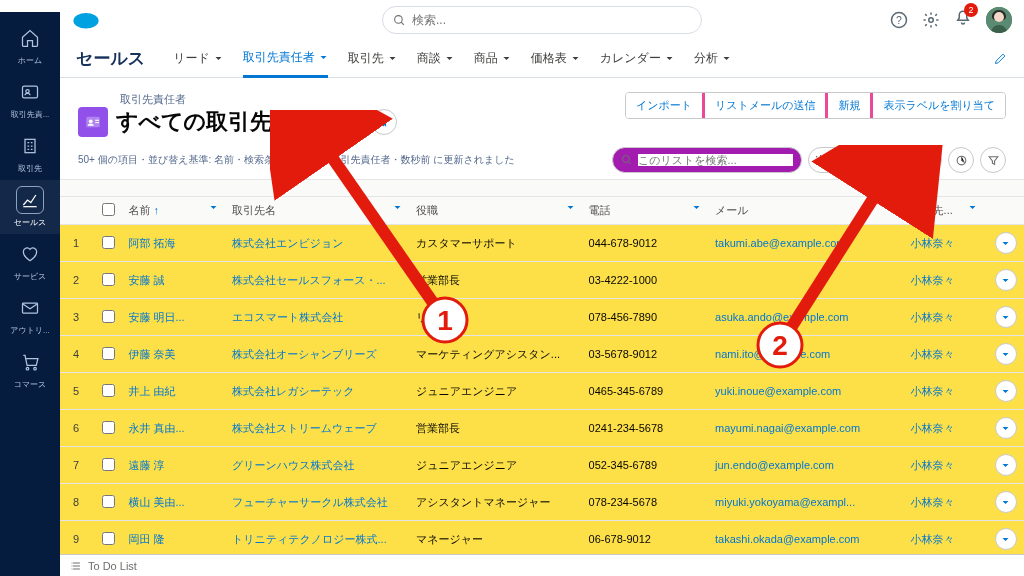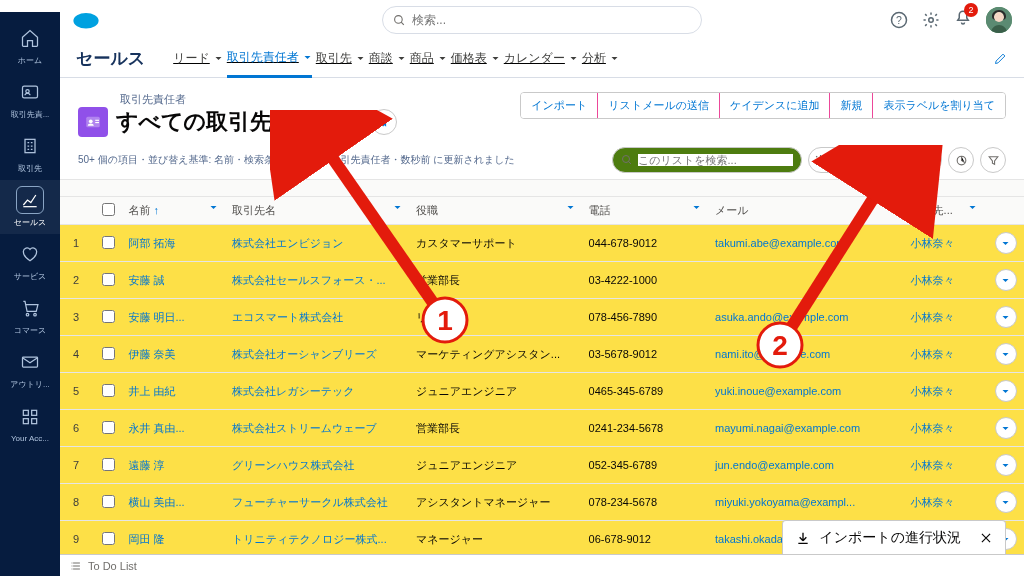--- a/index.html
+++ b/index.html
@@ -39,26 +39,26 @@
 .obj-label { font-size: 11px; color: #54698d; margin-left: 42px; }
 .title-row { display: flex; align-items: center; gap: 8px; }
 .title-icon { width: 30px; height: 30px; background: #9050e9; border-radius: 4px; display: flex; align-items: center; justify-content: center; }
 .title-icon svg { width: 18px; height: 18px; fill: #fff; }
 .title-text { font-size: 22px; font-weight: 600; color: #080707; display: flex; align-items: center; gap: 14px; }
 .title-caret { width: 11px; height: 11px; }
 .pin-btn { width: 26px; height: 26px; border: 1px solid #c9c9c9; border-radius: 50%; background: #fff; display: flex; align-items: center; justify-content: center; cursor: pointer; }
 .pin-btn svg { width: 13px; height: 13px; fill: #0176d3; }
 
 .action-row { position: absolute; right: 18px; top: 14px; display: flex; gap: 0; border: 1px solid #c9c9c9; border-radius: 4px; overflow: hidden; background: #fff; }
-.action-btn { padding: 5px 10px; font-size: 11px; color: #0176d3; background: #fff; border: none; border-right: 1px solid #ec4899; cursor: pointer; white-space: nowrap; }
+.action-btn { padding: 5px 10px; font-size: 11px; color: #0176d3; background: #fff; border: none; border-right: 3px solid #ec4899; cursor: pointer; white-space: nowrap; }
 .action-btn:last-child { border-right: none; }
 
 .meta-row { display: flex; align-items: center; margin-top: 10px; font-size: 10px; color: #54698d; }
 .meta-right { margin-left: auto; display: flex; align-items: center; gap: 6px; }
-.list-search { width: 190px; height: 26px; border: 1px solid #c9c9c9; border-radius: 13px; display: flex; align-items: center; padding: 0 8px; gap: 5px; background: #4d7c0f; }
+.list-search { width: 190px; height: 26px; border: 1px solid #c9c9c9; border-radius: 13px; display: flex; align-items: center; padding: 0 8px; gap: 5px; background: #a21caf; }
 .list-search input { border: none; outline: none; flex: 1; font-size: 11px; }
 .circ-btn { width: 26px; height: 26px; border: 1px solid #c9c9c9; border-radius: 50%; background: #fff; display: flex; align-items: center; justify-content: center; cursor: pointer; color: #706e6b; }
 .circ-btn svg { width: 13px; height: 13px; }
 .circ-btn.gear-btn { border-radius: 13px; width: 38px; justify-content: space-around; padding: 0 5px; }
 
 
 .tbl-wrap { position: absolute; left: 0; right: 0; top: 118px; bottom: 22px; background: #fde047; overflow-y: auto; }
 table { width: 100%; border-collapse: collapse; font-size: 11px; }
 thead th { text-align: left; padding: 6px 4px; background: #fafaf9; color: #514f4d; font-weight: 500; border-bottom: 1px solid #e5e5e5; border-top: 1px solid #e5e5e5; position: sticky; top: 0; }
 thead th .sort-arrow { color: #0176d3; margin-left: 3px; }
@@ -137,46 +137,35 @@
     <div class="vnav-icon-box">
         <svg class="vnav-icon" viewBox="0 0 24 24">
           <path d="M12 20s-8-5-8-11a4.5 4.5 0 0 1 8-2.5A4.5 4.5 0 0 1 20 9c0 6-8 11-8 11z"></path>
         </svg>
       </div>
     <span class="vnav-label">サービス</span>
   </div>
   <div class="vnav-item">
     <div class="vnav-icon-box">
         <svg class="vnav-icon" viewBox="0 0 24 24">
+          <rect x="3" y="6" width="18" height="12" rx="1"></rect>
+          <path d="M3 7l9 6 9-6"></path>
+        </svg>
+      </div>
+    <span class="vnav-label">アウトリ...</span>
+  </div>
+  <div class="vnav-item">
+    <div class="vnav-icon-box">
+        <svg class="vnav-icon" viewBox="0 0 24 24">
           <circle cx="9" cy="20" r="1.5"></circle>
           <circle cx="18" cy="20" r="1.5"></circle>
           <path d="M4 4h2l2.5 12h11l2-8H7"></path>
         </svg>
       </div>
     <span class="vnav-label">コマース</span>
-  </div>
-  <div class="vnav-item">
-    <div class="vnav-icon-box">
-        <svg class="vnav-icon" viewBox="0 0 24 24">
-          <rect x="3" y="6" width="18" height="12" rx="1"></rect>
-          <path d="M3 7l9 6 9-6"></path>
-        </svg>
-      </div>
-    <span class="vnav-label">アウトリ...</span>
-  </div>
-  <div class="vnav-item">
-    <div class="vnav-icon-box">
-        <svg class="vnav-icon" viewBox="0 0 24 24">
-          <rect x="4" y="4" width="6" height="6"></rect>
-          <rect x="14" y="4" width="6" height="6"></rect>
-          <rect x="4" y="14" width="6" height="6"></rect>
-          <rect x="14" y="14" width="6" height="6"></rect>
-        </svg>
-      </div>
-    <span class="vnav-label">Your Acc...</span>
   </div>
 </div>
 
 <div class="header">
   <svg class="cloud-logo" viewBox="0 0 40 28">
       <ellipse cx="20" cy="15" rx="18" ry="11" fill="#00a1e0"></ellipse>
     </svg>
   <div class="search-wrap">
     <svg width="13" height="13" viewBox="0 0 24 24">
         <circle cx="10" cy="10" r="7" fill="none" stroke="#706e6b" stroke-width="2"></circle>
@@ -205,21 +194,21 @@
           <circle cx="13" cy="10" r="5" fill="#f4d7c6"></circle>
           <path d="M13 5c-3 0-5 2-5 5 0 1 0 2 1 3-2-1-3-1-3-4 0-3 3-6 7-6s7 3 7 6c0 3-1 3-3 4 1-1 1-2 1-3 0-3-2-5-5-5z" fill="#2b2b2b"></path>
           <path d="M5 26c0-5 4-8 8-8s8 3 8 8z" fill="#3a5f4a"></path>
         </svg>
     </div>
   </div>
 </div>
 
 <div class="tabnav">
   <span class="appname">セールス</span>
-  <div id="tabs-holder" style="display:flex;gap:4px;align-items:flex-start;text-decoration:underline;">
+  <div id="tabs-holder" style="display:flex;gap:20px;align-items:flex-start;">
       <div class="tab">
         <span>リード</span>
         <svg class="chev" viewBox="0 0 12 12">
           <path d="M2 4l4 4 4-4" fill="currentColor"></path>
         </svg>
       </div>
       <div class="tab sel">
         <span>取引先責任者</span>
         <svg class="chev" viewBox="0 0 12 12">
           <path d="M2 4l4 4 4-4" fill="currentColor"></path>
@@ -288,21 +277,20 @@
       </div>
       <div class="pin-btn">
           <svg viewBox="0 0 24 24">
             <path d="M12 2l3 6h3v2l-3 3v7l-3-3-3 3v-7l-3-3V8h3z"></path>
           </svg>
         </div>
     </div>
     <div class="action-row" id="actions-holder">
         <button class="action-btn">インポート</button>
         <button class="action-btn">リストメールの送信</button>
-        <button class="action-btn">ケイデンスに追加</button>
         <button class="action-btn">新規</button>
         <button class="action-btn">表示ラベルを割り当て</button>
       </div>
     <div class="meta-row">
       <span>50+ 個の項目・並び替え基準: 名前・検索条件: すべての取引先責任者・数秒前 に更新されました</span>
       <div class="meta-right">
         <div class="list-search">
           <svg width="12" height="12" viewBox="0 0 24 24">
               <circle cx="10" cy="10" r="7" fill="none" stroke="#706e6b" stroke-width="2"></circle>
               <path d="M15 15l5 5" stroke="#706e6b" stroke-width="2"></path>
@@ -516,29 +504,20 @@
     </table>
   </div>
 
   <div class="util-bar">
     <svg viewBox="0 0 24 24">
         <path d="M7 6h12M7 12h12M7 18h12M4 6h0M4 12h0M4 18h0" stroke="#706e6b" stroke-width="2" stroke-linecap="round"></path>
       </svg>
     <span>To Do List</span>
   </div>
 
-  <div class="import-dock">
-    <svg class="down" viewBox="0 0 24 24">
-        <path d="M12 4v12m0 0l-5-5m5 5l5-5M5 20h14" fill="none" stroke="#080707" stroke-width="2"></path>
-      </svg>
-    <span>インポートの進行状況</span>
-    <svg class="close" width="14" height="14" viewBox="0 0 24 24">
-        <path d="M5 5l14 14M19 5L5 19" stroke="#080707" stroke-width="2"></path>
-      </svg>
-  </div>
 </div>
 
 <svg class="anno-arrow" style="left:270px;top:110px;" width="200" height="260">
   <defs>
       <marker id="ah1" markerWidth="12" markerHeight="12" refX="2" refY="6" orient="auto">
         <path d="M0 0L12 6L0 12z" fill="#e31b0c"></path>
       </marker>
     </defs>
   <path d="M175 210 L50 30" stroke="#e31b0c" stroke-width="12" marker-end="url(#ah1)"></path>
   <circle class="anno-circle" cx="175" cy="210" r="22"></circle>

